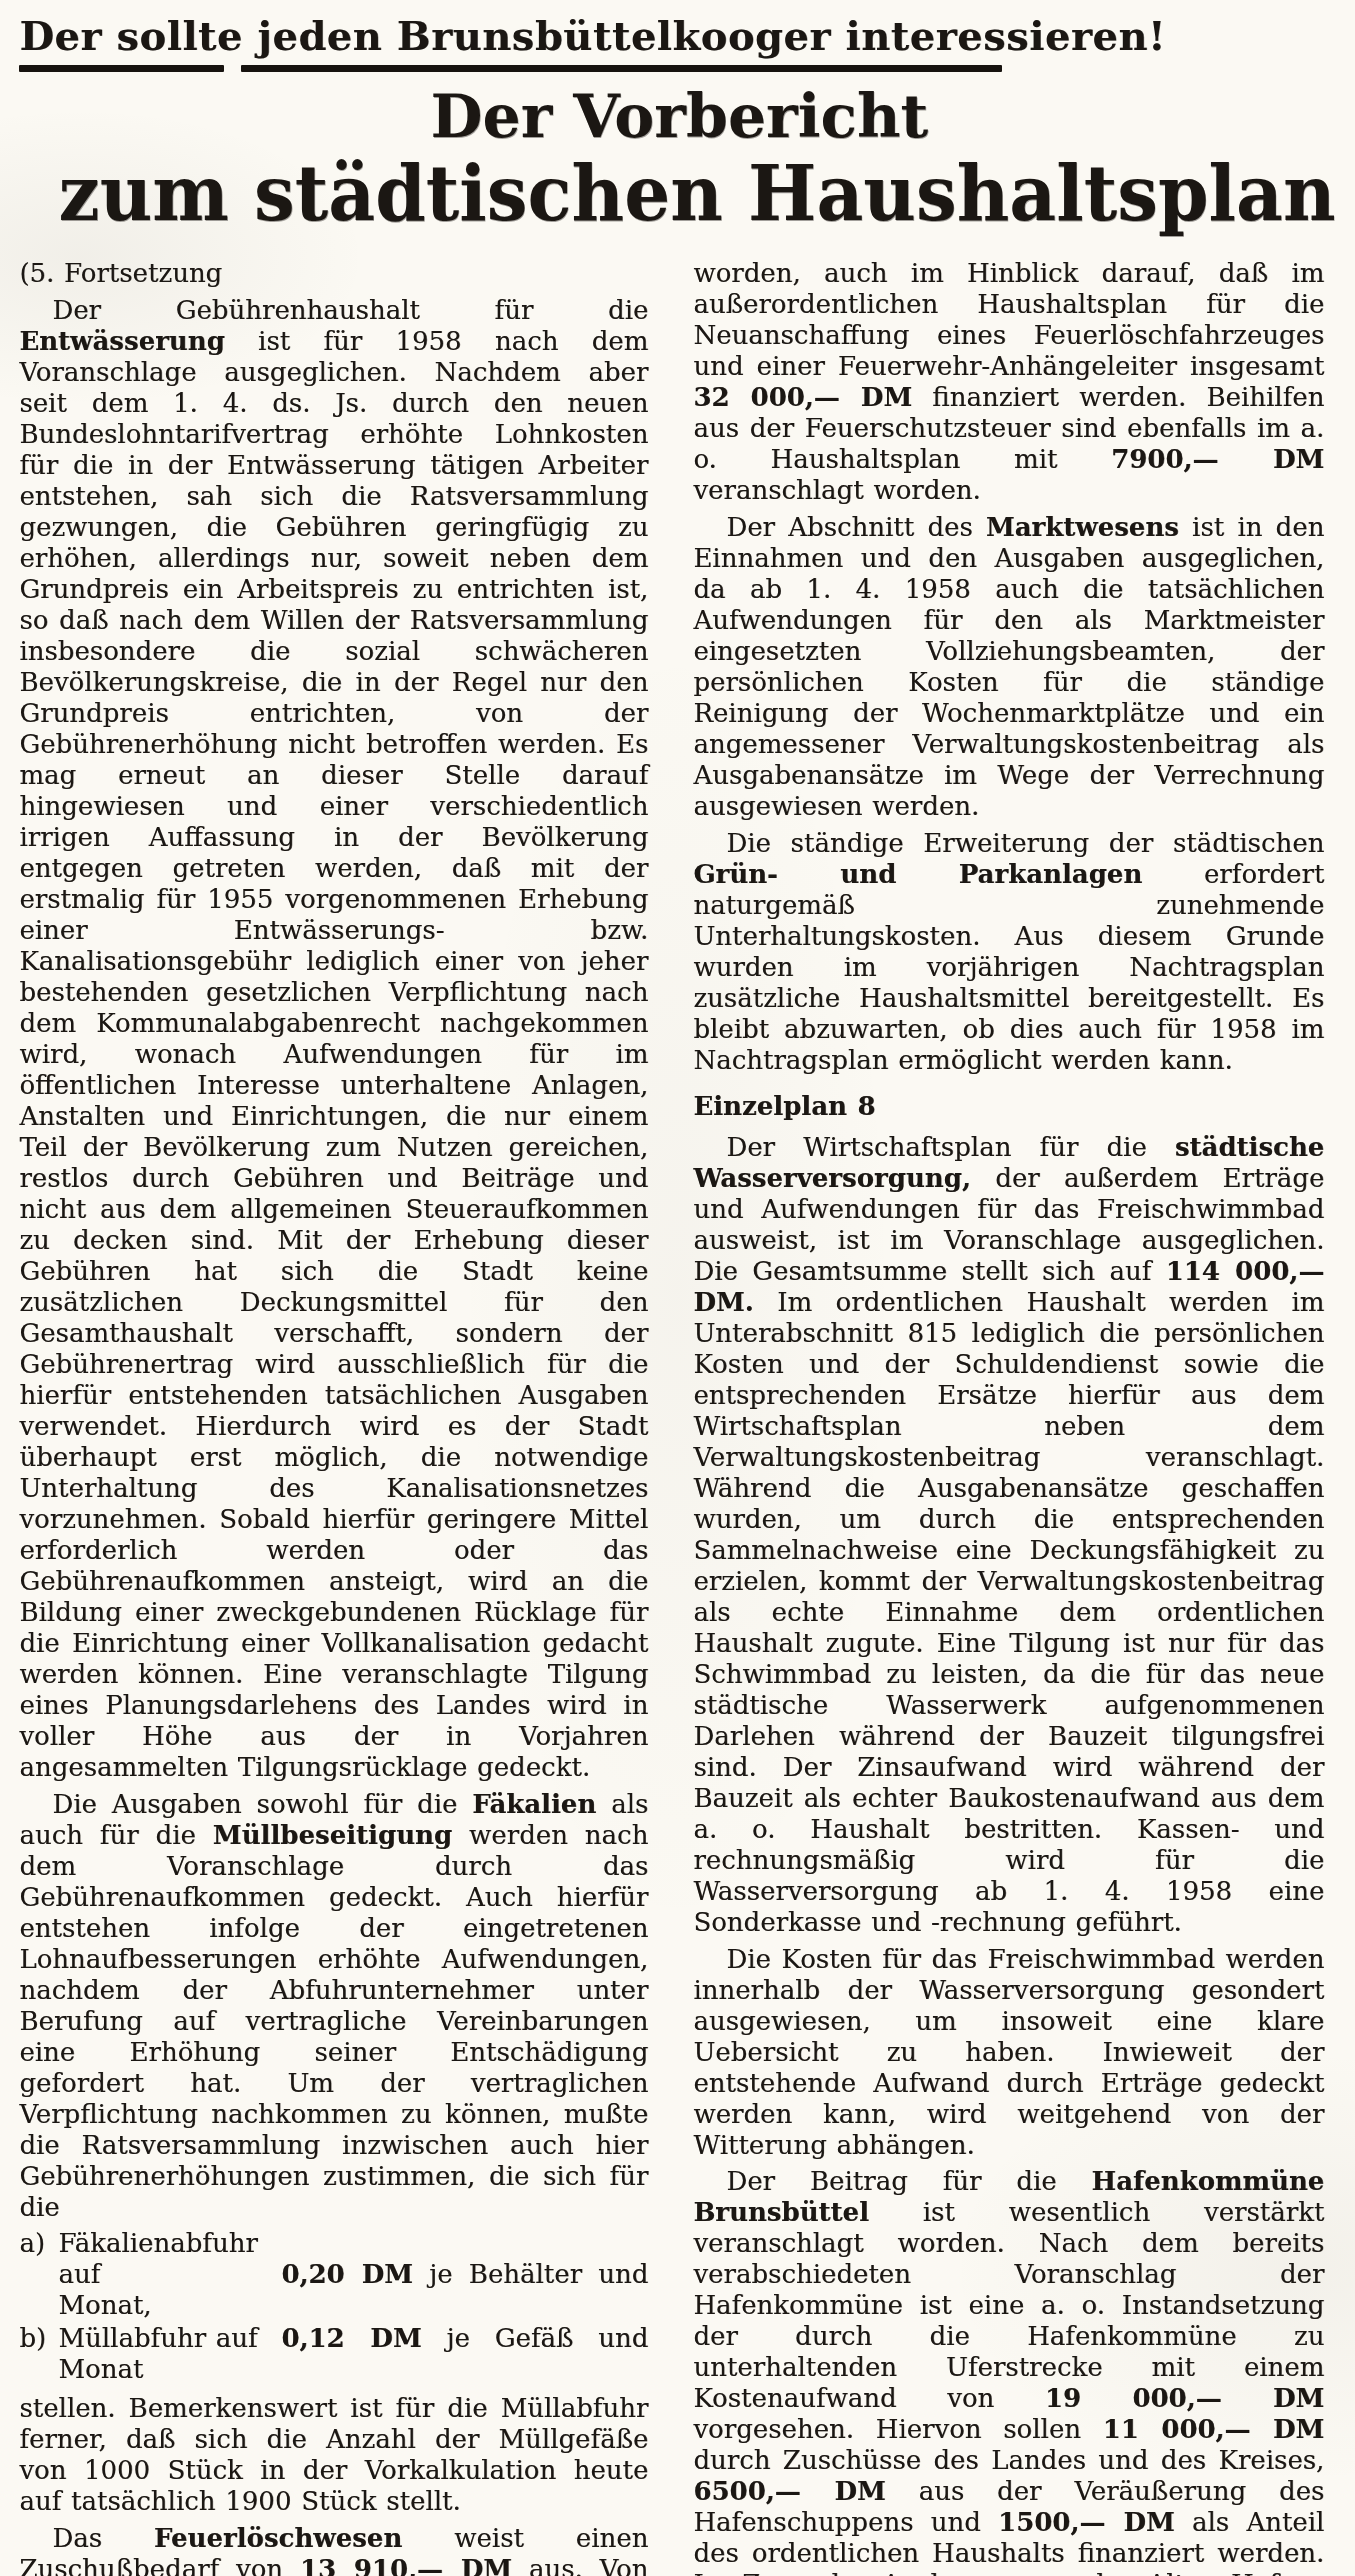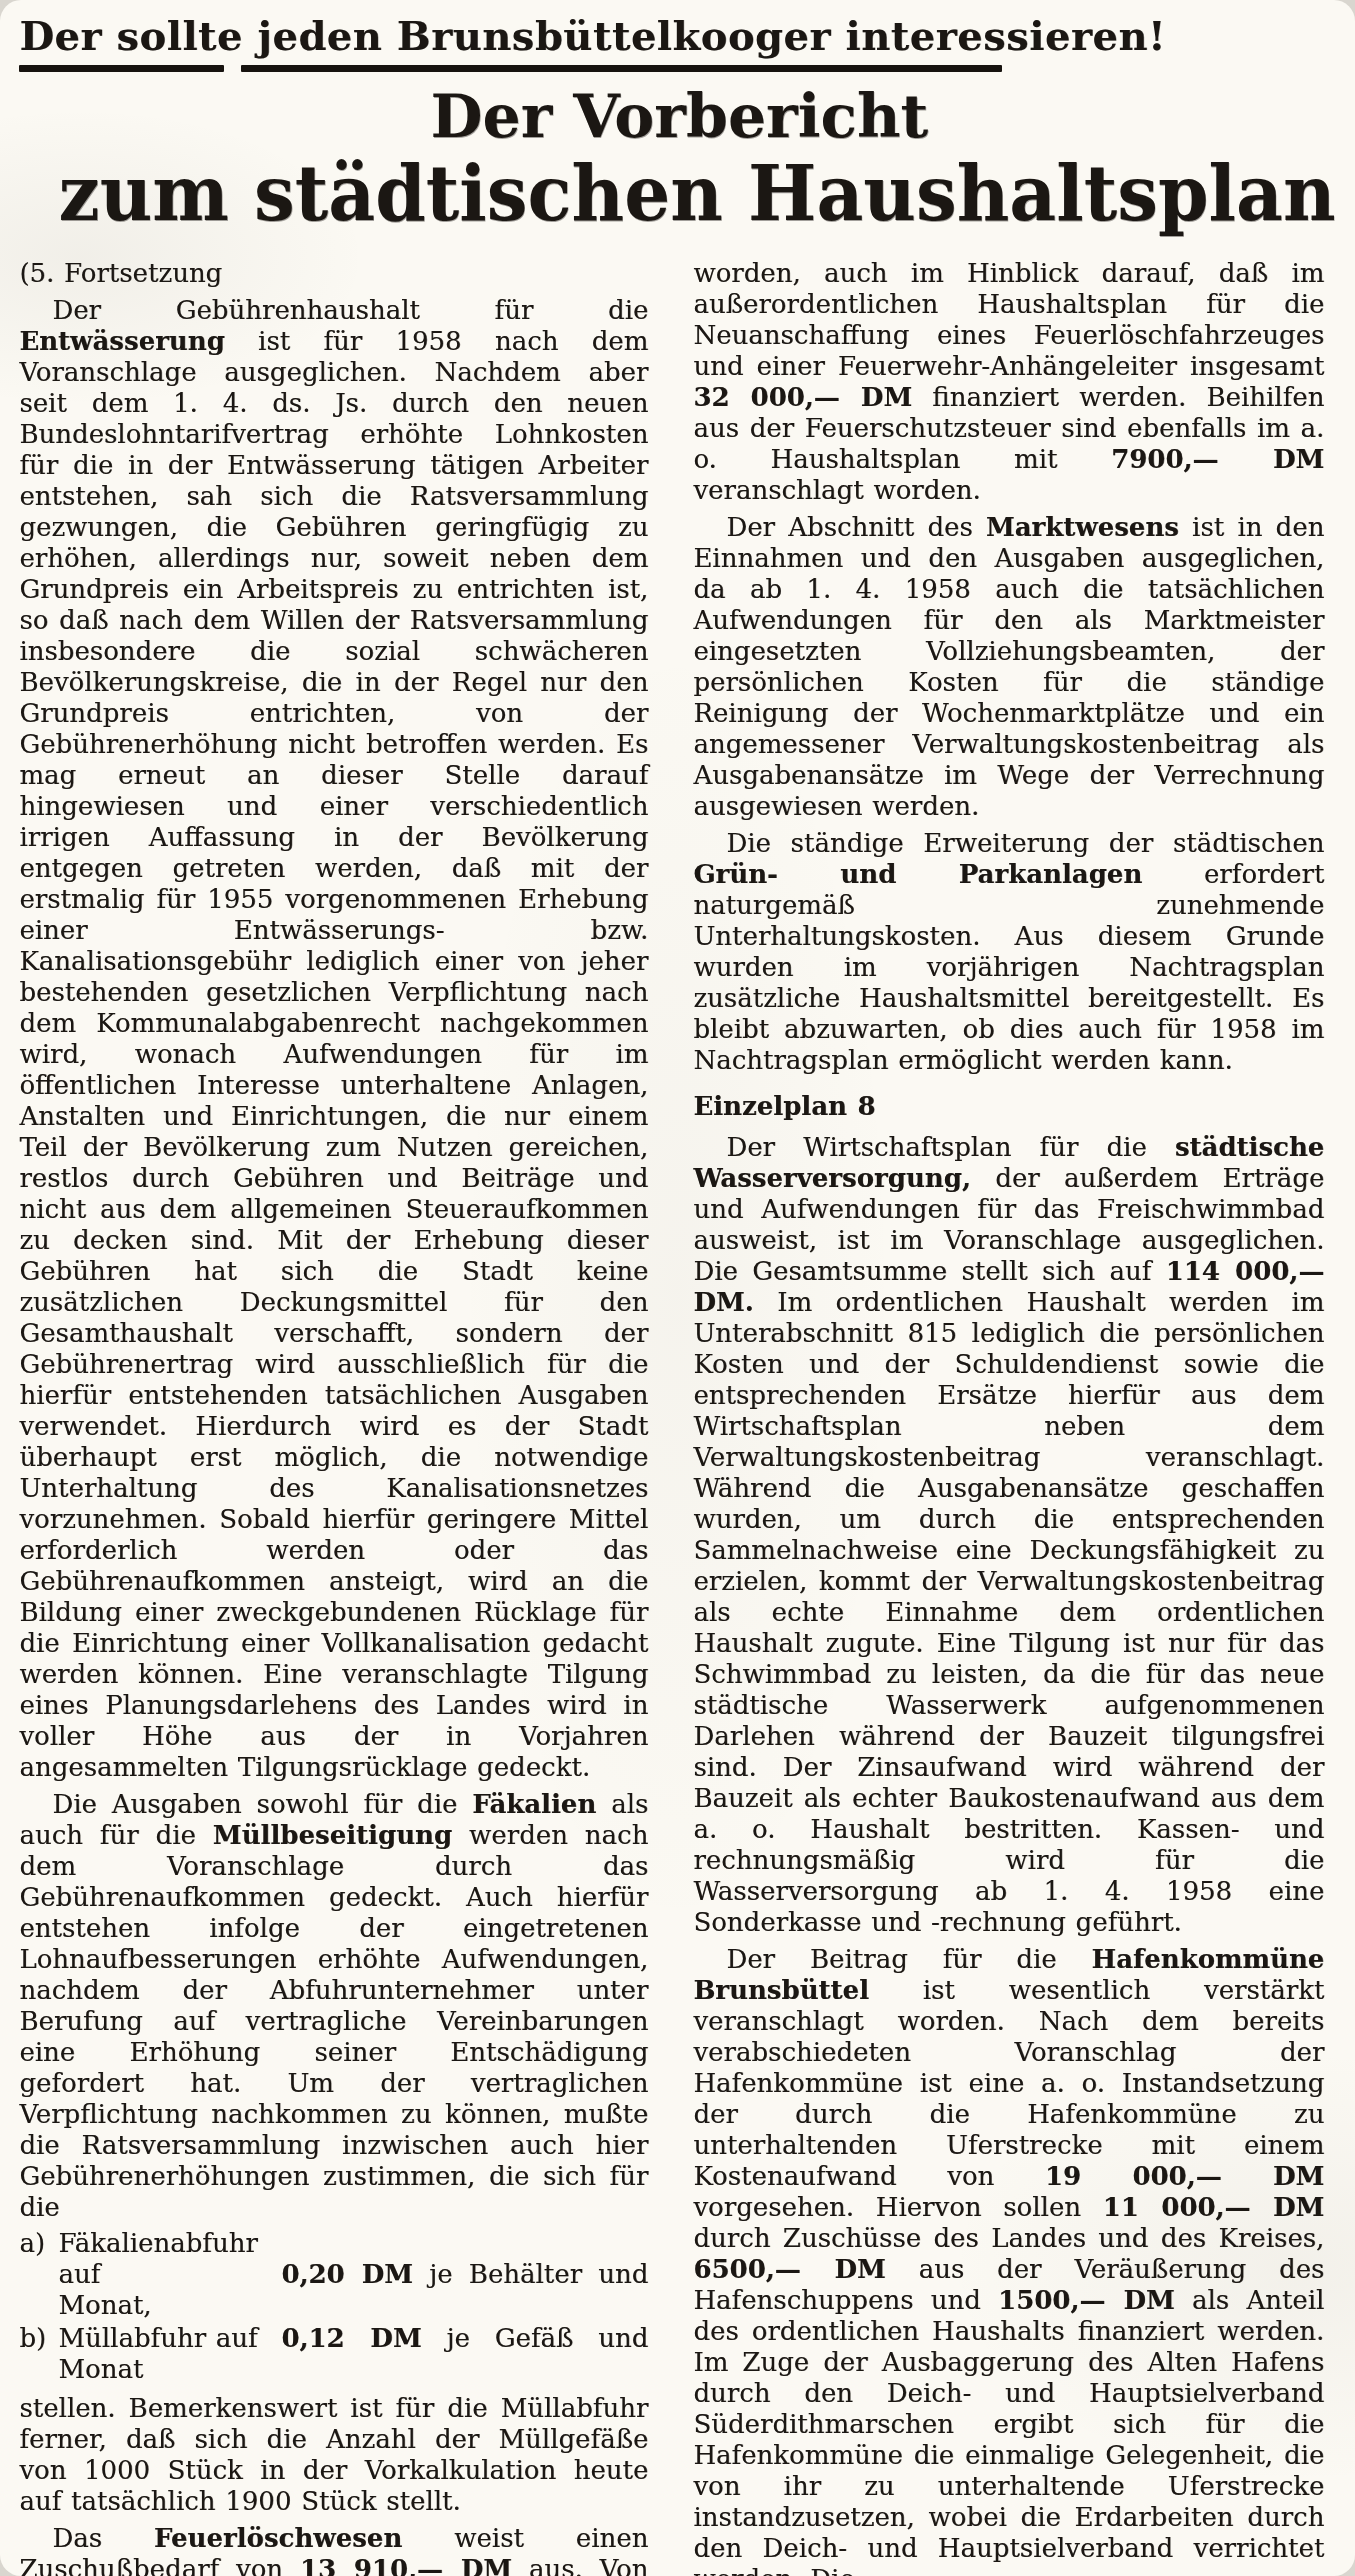--- a/index.html
+++ b/index.html
@@ -10,21 +10,20 @@
     overflow: hidden;
     box-sizing: border-box;
     padding: 13.6px 15.5px 0 19.4px;
     background:
       radial-gradient(ellipse 407px 213px at 6% 10%, rgba(110,104,92,0.07), transparent 70%),
       radial-gradient(ellipse 503px 310px at 96% 88%, rgba(110,104,92,0.06), transparent 70%),
       radial-gradient(ellipse 290px 871px at 50% 50%, rgba(110,104,92,0.04), transparent 75%),
       #fbf9f3;
     color: #1b1713;
     font-family: "DejaVu Serif", "Liberation Serif", serif;
-    border-radius: 21px;
   }
   
   .kicker {
     font-weight: bold;
     font-size: 40px;
     line-height: 1.12;
     letter-spacing: 0.5px;
     text-shadow: 0.5px 0.4px 0 rgba(27,23,19,0.45);
     white-space: nowrap;
   }
@@ -115,19 +114,20 @@
       <p>stellen. Bemerkenswert ist für die Müllabfuhr ferner, daß sich die Anzahl der Müllgefäße von 1000 Stück in der Vorkalkulation heute auf tatsächlich 1900 Stück stellt.</p>
       <p class="indent">Das <b>Feuerlöschwesen</b> weist einen Zuschußbedarf von <b>13 910,— DM</b> aus. Von wesentlichem Einfluß ist hierbei, daß Einnahmen und Ausgaben für das Gerätehaus nunmehr unter Abschnitt 71 (bisher Abschnitt 942) ausgewiesen werden. Nachdem im Vorjahre für die Neuanschaffung von Geräten und Ausrüstungsgegenständen ein beachtlicher Aufwand von  erbracht wurde, ist für 1958 lediglich der in den Vorjahren übliche Betrag von  eingestellt</p>
     </div>
 
     <div class="col right">
       <p>worden, auch im Hinblick darauf, daß im außerordentlichen Haushaltsplan für die Neuanschaffung eines Feuerlöschfahrzeuges und einer Feuerwehr-Anhängeleiter insgesamt <b>32 000,— DM</b> finanziert werden. Beihilfen aus der Feuerschutzsteuer sind ebenfalls im a. o. Haushaltsplan mit <b>7900,— DM</b> veranschlagt worden.</p>
       <p class="indent">Der Abschnitt des <b>Marktwesens</b> ist in den Einnahmen und den Ausgaben ausgeglichen, da ab 1. 4. 1958 auch die tatsächlichen Aufwendungen für den als Marktmeister eingesetzten Vollziehungsbeamten, der persönlichen Kosten für die ständige Reinigung der Wochenmarktplätze und ein angemessener Verwaltungskostenbeitrag als Ausgabenansätze im Wege der Verrechnung ausgewiesen werden.</p>
       <p class="indent">Die ständige Erweiterung der städtischen <b>Grün- und Parkanlagen</b> erfordert naturgemäß zunehmende Unterhaltungskosten. Aus diesem Grunde wurden im vorjährigen Nachtragsplan zusätzliche Haushaltsmittel bereitgestellt. Es bleibt abzuwarten, ob dies auch für 1958 im Nachtragsplan ermöglicht werden kann.</p>
       <p class="subhead">Einzelplan 8</p>
       <p class="indent">Der Wirtschaftsplan für die <b>städtische Wasserversorgung,</b> der außerdem Erträge und Aufwendungen für das Freischwimmbad ausweist, ist im Voranschlage ausgeglichen. Die Gesamtsumme stellt sich auf <b>114 000,— DM.</b> Im ordentlichen Haushalt werden im Unterabschnitt 815 lediglich die persönlichen Kosten und der Schuldendienst sowie die entsprechenden Ersätze hierfür aus dem Wirtschaftsplan neben dem Verwaltungskostenbeitrag veranschlagt. Während die Ausgabenansätze geschaffen wurden, um durch die entsprechenden Sammelnachweise eine Deckungsfähigkeit zu erzielen, kommt der Verwaltungskostenbeitrag als echte Einnahme dem ordentlichen Haushalt zugute. Eine Tilgung ist nur für das Schwimmbad zu leisten, da die für das neue städtische Wasserwerk aufgenommenen Darlehen während der Bauzeit tilgungsfrei sind. Der Zinsaufwand wird während der Bauzeit als echter Baukostenaufwand aus dem a. o. Haushalt bestritten. Kassen- und rechnungsmäßig wird für die Wasserversorgung ab 1. 4. 1958 eine Sonderkasse und -rechnung geführt.</p>
+      <p class="indent">Die Kosten für das Freischwimmbad werden innerhalb der Wasserversorgung gesondert ausgewiesen, um insoweit eine klare Uebersicht zu haben. Inwieweit der entstehende Aufwand durch Erträge gedeckt werden kann, wird weitgehend von der Witterung abhängen.</p>
       <p class="indent">Der Beitrag für die <b>Hafenkommüne Brunsbüttel</b> ist wesentlich verstärkt veranschlagt worden. Nach dem bereits verabschiedeten Voranschlag der Hafenkommüne ist eine a. o. Instandsetzung der durch die Hafenkommüne zu unterhaltenden Uferstrecke mit einem Kostenaufwand von <b>19 000,— DM</b> vorgesehen. Hiervon sollen <b>11 000,— DM</b> durch Zuschüsse des Landes und des Kreises, <b>6500,— DM</b> aus der Veräußerung des Hafenschuppens und <b>1500,— DM</b> als Anteil des ordentlichen Haushalts finanziert werden. Im Zuge der Ausbaggerung des Alten Hafens durch den Deich- und Hauptsielverband Süderdithmarschen ergibt sich für die Hafenkommüne die einmalige Gelegenheit, die von ihr zu unterhaltende Uferstrecke instandzusetzen, wobei die Erdarbeiten durch den Deich- und Hauptsielverband verrichtet werden. Die</p>
 
     </div>
 
   </div>
 </div>
 
 
 </body></html>

